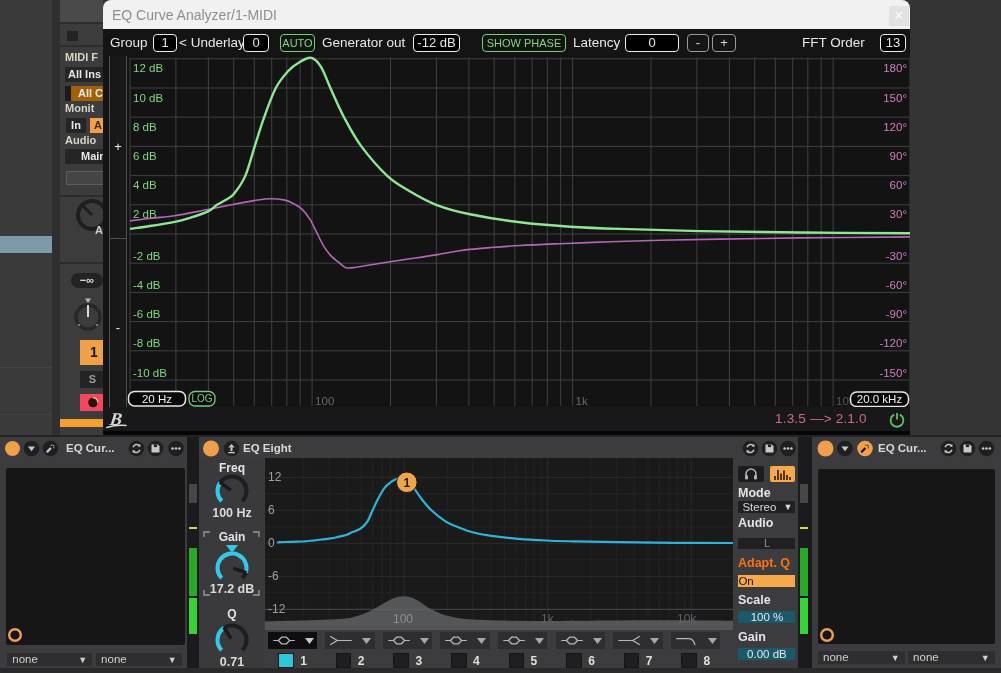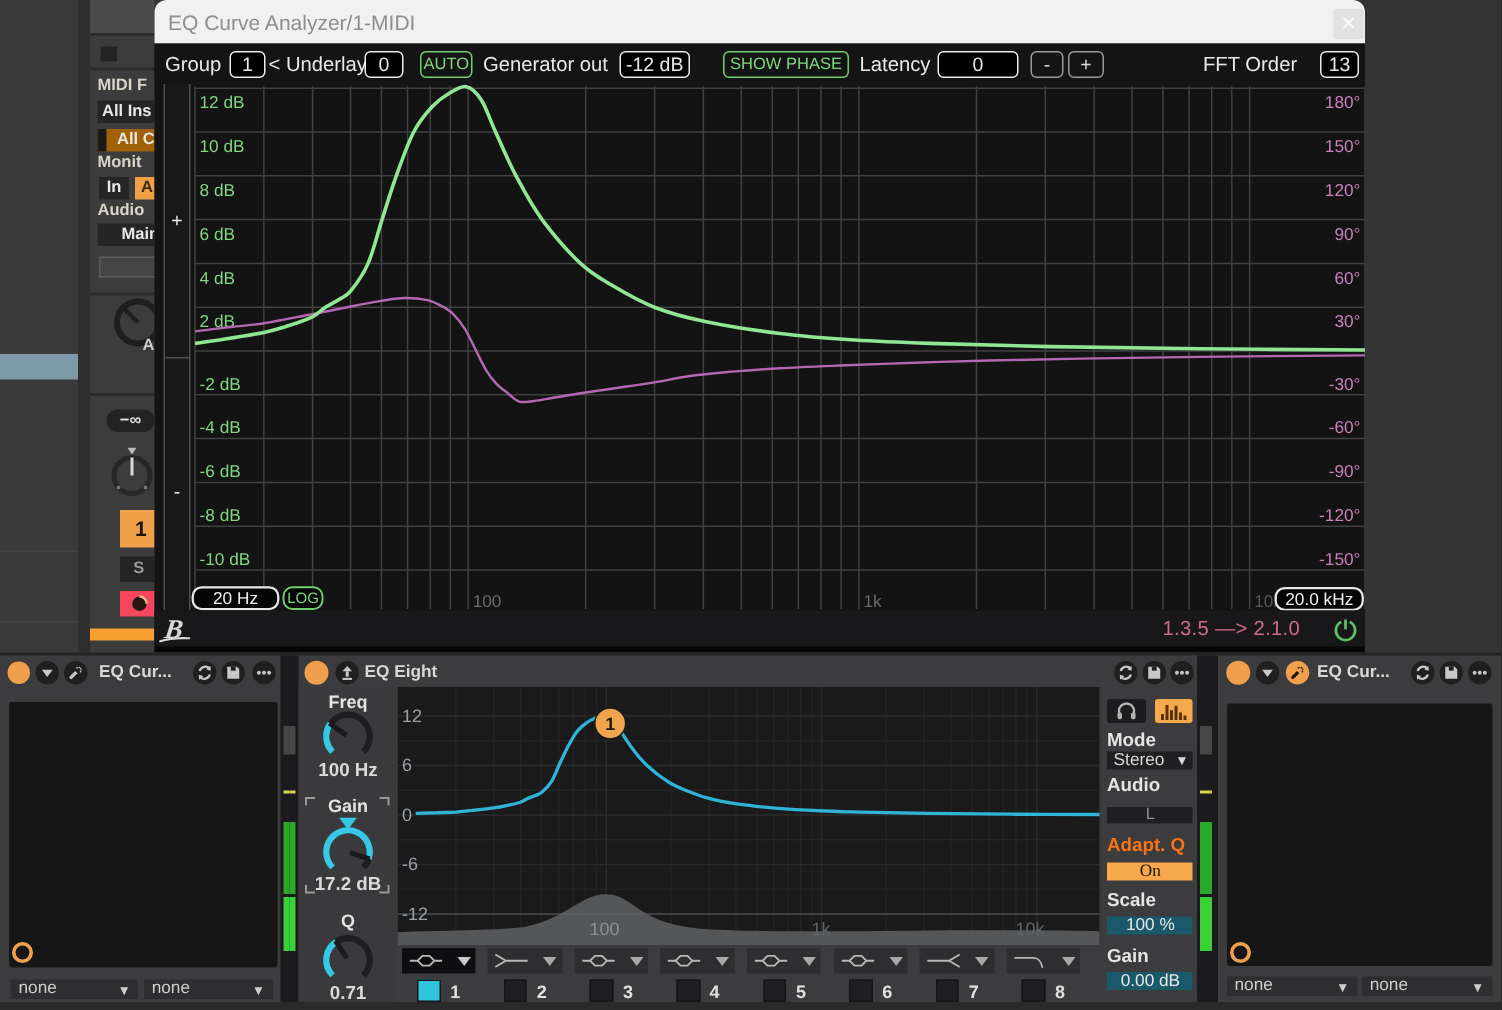--- a/index.html
+++ b/index.html
@@ -467,21 +467,21 @@
         <rect x="10" y="1.5" width="2" height="9.5"></rect>
         <rect x="13" y="6" width="2" height="5"></rect>
         <rect x="16" y="8" width="2" height="3"></rect>
       </g>
     </svg>
     <div class="abs b" style="left:738px;top:50.5px;font-size:12.5px;color:#e4e4e4;">Mode</div>
     <div class="abs" style="left:738.4px;top:65.5px;width:57.1px;height:12.8px;background:#202022;color:#d8d8d8;font-size:11.5px;line-height:12.8px;"><span style="padding-left:4px;">Stereo</span><span style="position:absolute;right:3px;top:0.5px;font-size:9px;">▼</span></div>
     <div class="abs b" style="left:738px;top:81.0px;font-size:12.5px;color:#e4e4e4;">Audio</div>
     <div class="abs" style="left:738.4px;top:102.6px;width:57.1px;height:11.4px;background:#202022;color:#909090;font-size:11px;line-height:11.4px;text-align:center;">L</div>
     <div class="abs b" style="left:738px;top:120.8px;font-size:12.5px;color:#f97316;">Adapt. Q</div>
-    <div class="abs" style="left:738.4px;top:139.9px;width:57.1px;height:12.1px;background:#f5a94a;color:#1d1205;font-size:11.5px;line-height:12.1px;text-align:center;font-family:Liberation Serif, serif;">On</div>
+    <div class="abs" style="left:738.4px;top:139.9px;width:57.1px;height:12.1px;background:#f5a94a;color:#1d1205;font-size:11.5px;line-height:12.1px;">On</div>
     <div class="abs b" style="left:738px;top:158.2px;font-size:12.5px;color:#e4e4e4;">Scale</div>
     <div class="abs" style="left:738.4px;top:176.2px;width:57.1px;height:12.2px;background:#19596a;color:#e8e8e8;font-size:11.5px;line-height:12.2px;text-align:center;">100 %</div>
     <div class="abs b" style="left:738px;top:194.5px;font-size:12.5px;color:#e4e4e4;">Gain</div>
     <div class="abs" style="left:738.4px;top:212.5px;width:57.1px;height:12.1px;background:#19596a;color:#e8e8e8;font-size:11.5px;line-height:12.1px;text-align:center;">0.00 dB</div>
     <div class="abs" style="left:818px;top:33.6px;width:176.6px;height:175px;background:#161617;border-radius:2px;"></div>
     <svg class="abs" style="left:819px;top:191.8px;" width="17" height="17">
       <circle cx="8" cy="8" r="5.8" fill="none" stroke="#f0a04c" stroke-width="2.4"></circle>
     </svg>
     <div class="abs" style="left:818.0px;top:215.6px;width:86.6px;height:13px;background:#2e2e30;color:#cfcfcf;font-size:11.5px;line-height:13px;"><span style="padding-left:5px;">none</span><span style="position:absolute;right:5px;top:1px;font-size:9px;">▼</span></div>
     <div class="abs" style="left:908.1px;top:215.6px;width:86.5px;height:13px;background:#2e2e30;color:#cfcfcf;font-size:11.5px;line-height:13px;"><span style="padding-left:5px;">none</span><span style="position:absolute;right:5px;top:1px;font-size:9px;">▼</span></div>

